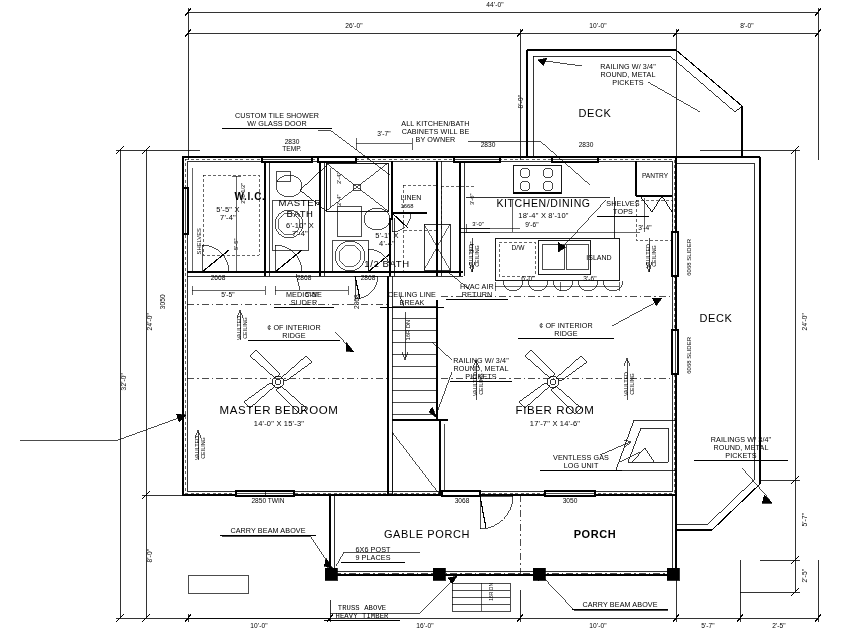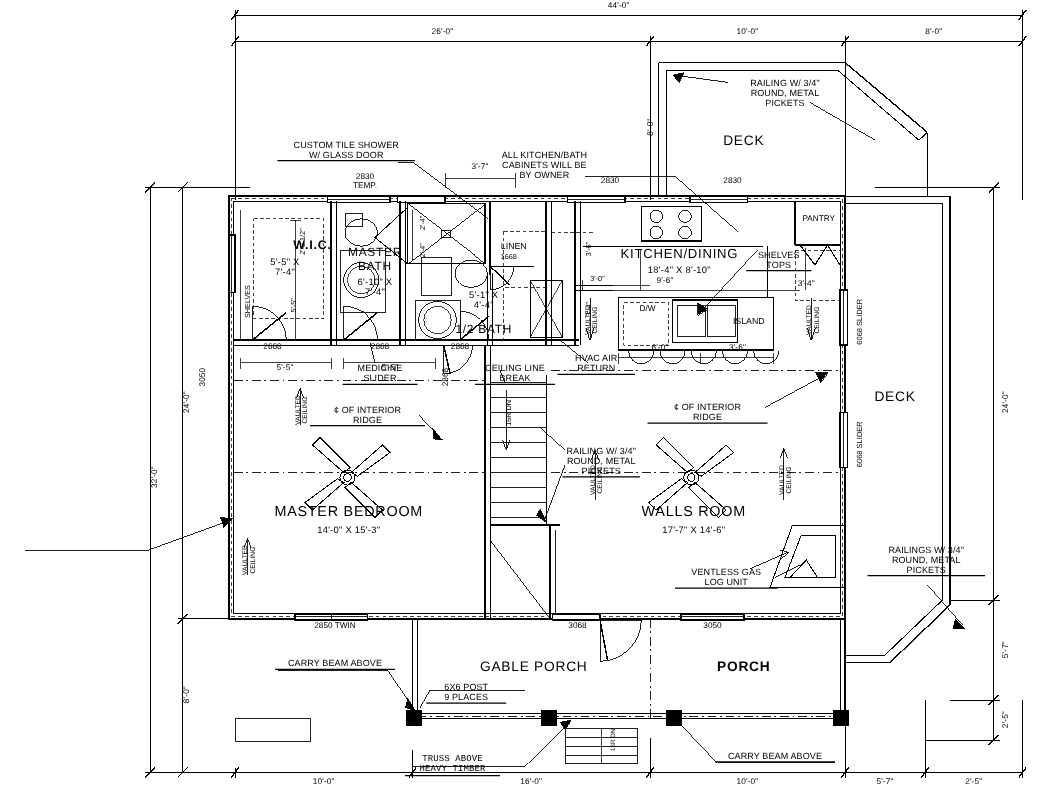--- a/index.html
+++ b/index.html
@@ -548,21 +548,21 @@
 RIDGE</div>
 <div class="lbl note ul" style="left:518px;top:322px;width:96px;">¢ OF INTERIOR
 RIDGE</div>
 <div class="lbl note ul" style="left:450px;top:357px;width:62px;">RAILING W/ 3/4"
 ROUND, METAL
 PICKETS</div>
 <div class="lbl tiny r90" style="left:388px;top:327px;width:40px;">16R DN</div>
 
 <div class="lbl rm" style="left:198px;top:404px;width:162px;font-size:11.5px;">MASTER BEDROOM</div>
 <div class="lbl rmsub" style="left:198px;top:420px;width:162px;">14'-0" X 15'-3"</div>
-<div class="lbl rm" style="left:484px;top:404px;width:142px;font-size:11.5px;">WALLS ROOM</div>
+<div class="lbl rm" style="left:484px;top:404px;width:142px;font-size:11.5px;">FIBER ROOM</div>
 <div class="lbl rmsub" style="left:484px;top:420px;width:142px;">17'-7" X 14'-6"</div>
 
 <div class="lbl rm" style="left:681px;top:312px;width:70px;">DECK</div>
 <div class="lbl note ul" style="left:694px;top:436px;width:94px;">RAILINGS W/ 3/4"
 ROUND, METAL
 PICKETS</div>
 
 <div class="lbl note ul" style="left:540px;top:454px;width:82px;">VENTLESS GAS
 LOG UNIT</div>
 

